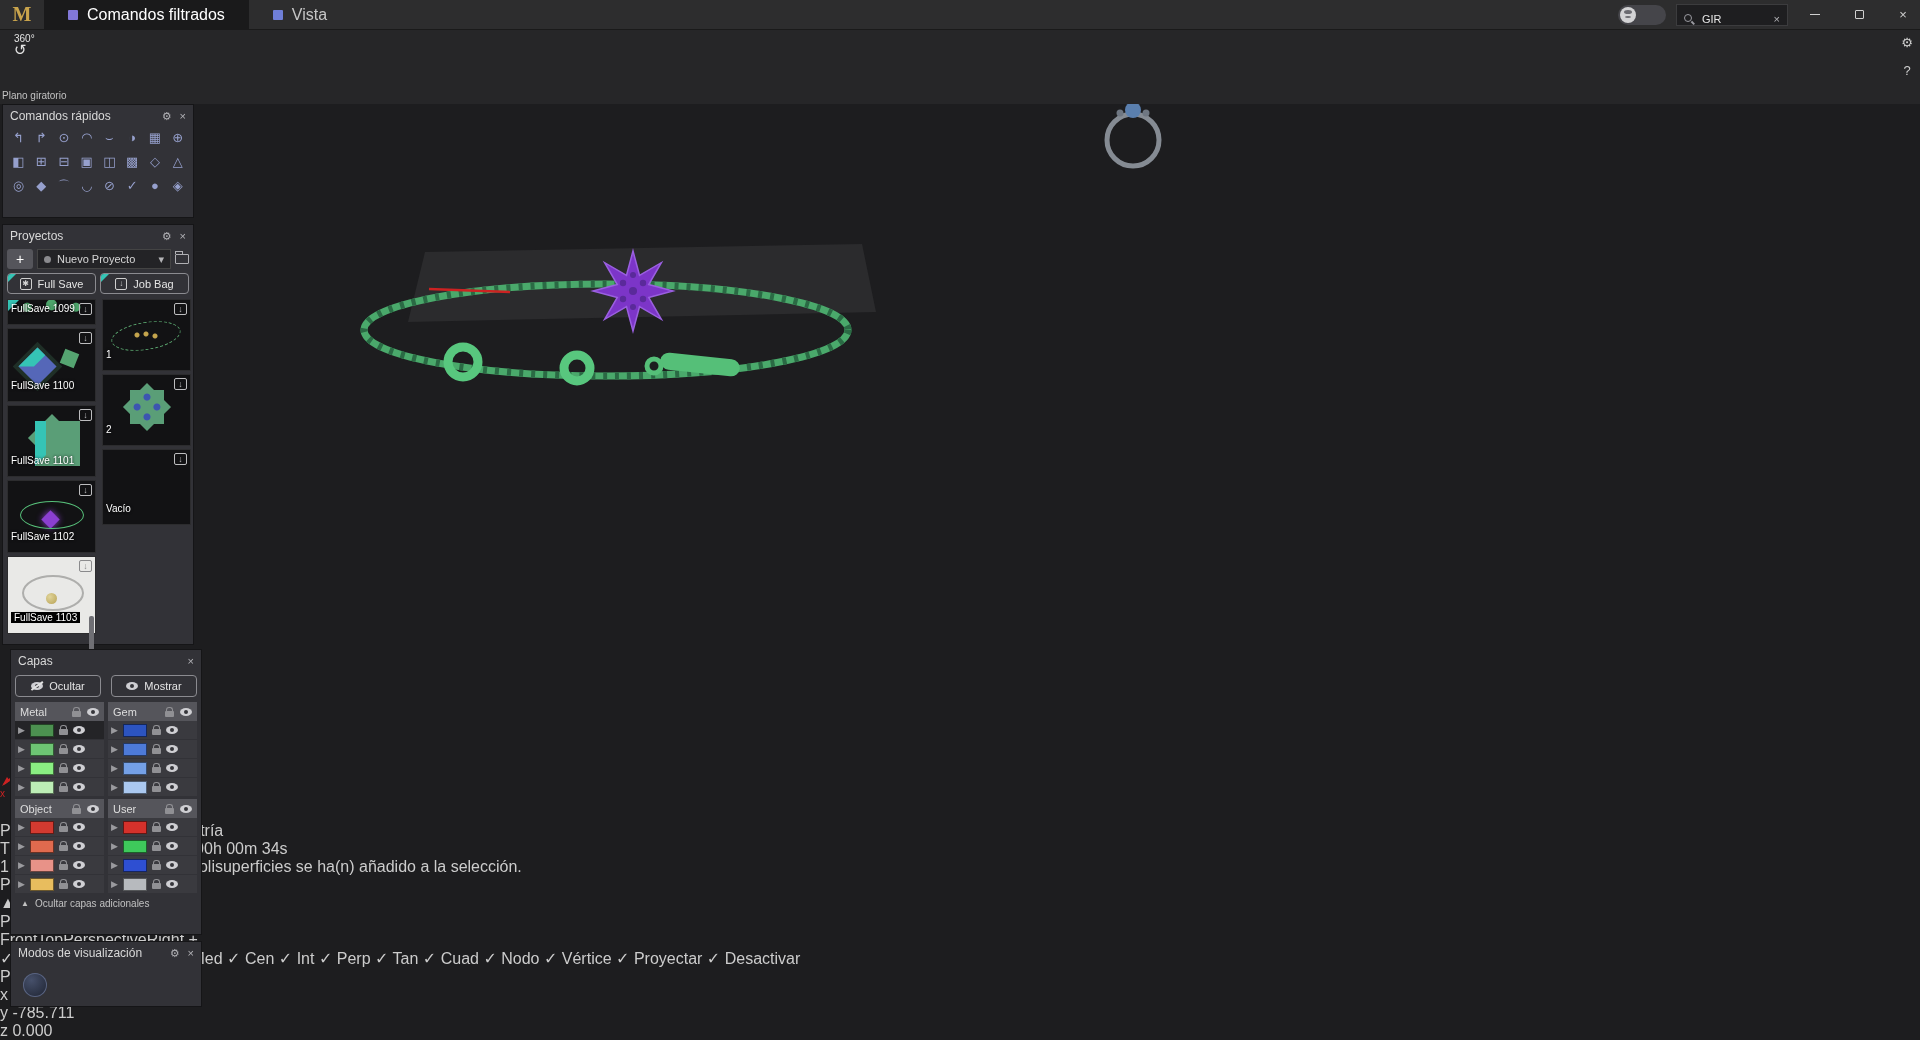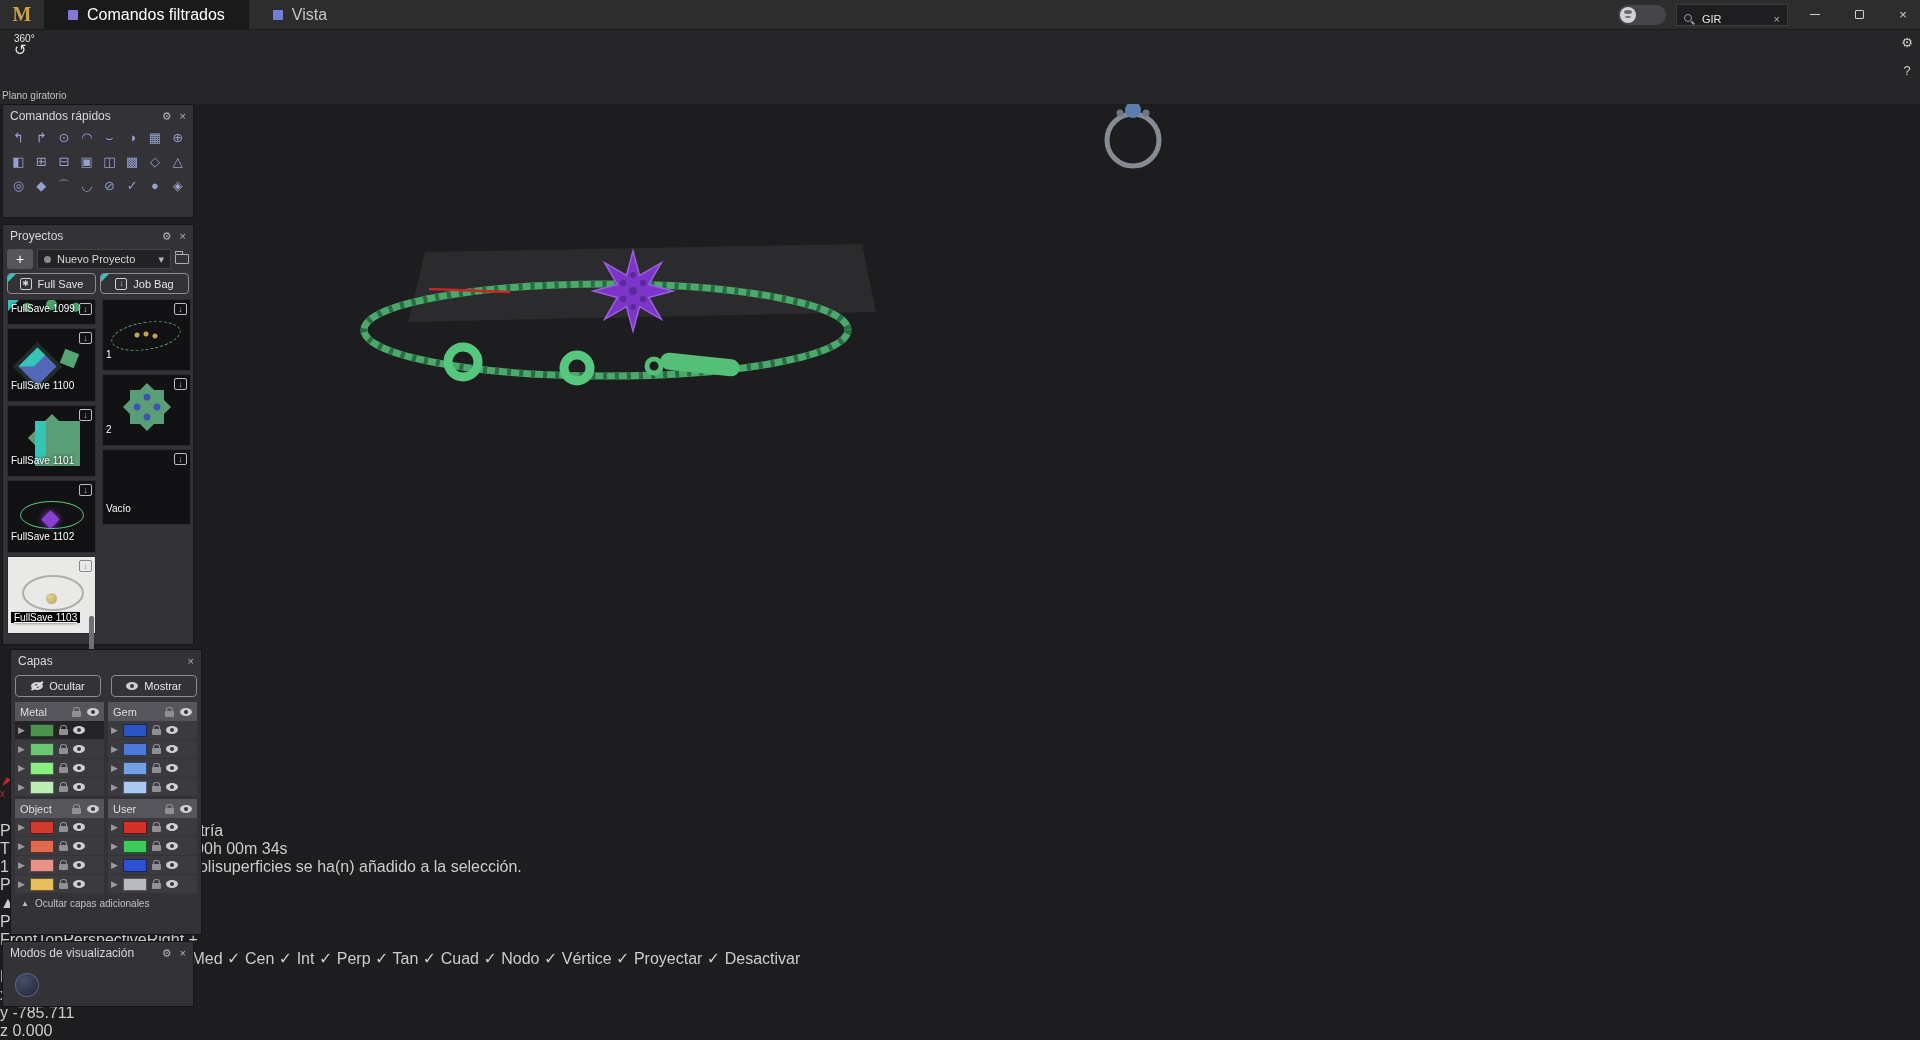--- a/index.html
+++ b/index.html
@@ -75,21 +75,21 @@
   .art-stars2::after{content:"";position:absolute;right:18px;top:22px;width:15px;height:15px;background:#55a471;transform:rotate(22deg);}
   .art-star1{height:72px;}
   .art-star1::before{content:"";position:absolute;left:50%;top:50%;width:34px;height:34px;margin:-20px 0 0 -17px;background:#5a9e77;}
   .art-star1::after{content:"";position:absolute;left:50%;top:50%;width:34px;height:34px;margin:-20px 0 0 -17px;background:#5a9e77;transform:rotate(45deg);background-image:radial-gradient(circle 3px at 10px 10px,#3c55b0 3px,transparent 4px),radial-gradient(circle 3px at 24px 10px,#3c55b0 3px,transparent 4px),radial-gradient(circle 3px at 10px 24px,#3c55b0 3px,transparent 4px),radial-gradient(circle 3px at 24px 24px,#3c55b0 3px,transparent 4px);}
   .art-ellipse{height:73px;}
   .art-ellipse::before{content:"";position:absolute;left:12px;top:20px;width:62px;height:26px;border:1.5px solid #57c07a;border-radius:50%;}
   .art-ellipse::after{content:"";position:absolute;left:36px;top:32px;width:13px;height:13px;background:#8b3fd0;transform:rotate(45deg);box-shadow:0 0 6px #8b3fd0;}
   .art-ring{height:78px;background:#e9e9e7;}
   .art-ring::before{content:"";position:absolute;left:14px;top:18px;width:58px;height:32px;border:2px solid #aeaeac;border-radius:50%;}
   .art-ring::after{content:"";position:absolute;left:38px;top:36px;width:11px;height:11px;border-radius:50%;background:radial-gradient(circle at 35% 35%,#e0d49a,#b8a254);}
-  .art-ring .tlabel{background:#000;padding:0 3px;text-decoration:underline;}
+  .art-ring .tlabel{background:#000;padding:0 3px;}
   .art-ring .save-ico{border-color:#8a8a8c;color:#8a8a8c;}
   .art-chain{height:72px;}
   .art-chain::before{content:"";position:absolute;left:8px;top:22px;width:68px;height:26px;border:1.5px dashed #57a06b;border-radius:50%;transform:rotate(-9deg);}
   .art-chain::after{content:"";position:absolute;left:30px;top:30px;width:26px;height:10px;background-image:radial-gradient(circle 2px at 4px 5px,#c4a44c 2px,transparent 3px),radial-gradient(circle 2px at 13px 4px,#c4a44c 2px,transparent 3px),radial-gradient(circle 2px at 22px 6px,#c4a44c 2px,transparent 3px);}
   .art-empty{height:76px;}
   .proj-scroll{position:absolute;left:86px;top:320px;width:5px;height:120px;background:#6f6f74;border-radius:2px;}
 
   
   #panel-layers{left:2px;top:649px;width:192px;height:286px;margin-left:8px;}
   .lay-btns{display:flex;gap:10px;padding:3px 4px;}
@@ -99,21 +99,21 @@
   .lhead{display:flex;align-items:center;gap:6px;height:19px;background:#55555b;padding:0 5px;font-size:11px;color:#dedede;}
   .lhead .sp{flex:1}
   .lrow{display:flex;align-items:center;gap:5px;height:19px;padding:0 3px;background:#3a3a3f;border-bottom:1px solid #323237;}
   .lrow.current{background:#242427;}
   .lrow .tri{color:#9a9a9e;font-size:9px;}
   .lrow .sw{width:24px;height:13px;border:1px solid #0008;}
   .lay-foot{display:flex;align-items:center;gap:6px;padding:4px 10px;font-size:10px;color:#c2c2c2;}
   .lay-foot .tri{font-size:8px;color:#c2c2c2;}
 
   
-  #panel-modes{left:2px;top:941px;width:192px;height:66px;}
+  #panel-modes{left:10px;top:941px;width:192px;height:66px;}
   .modes-row{display:flex;gap:6px;padding:4px 6px;}
   .mode{width:36px;height:34px;display:flex;align-items:center;justify-content:center;border-radius:3px;}
   .mode i{width:24px;height:24px;border-radius:50%;display:block;}
   .m-ghost i{background:radial-gradient(circle at 35% 30%,#46506a,#1d2230);box-shadow:inset 0 0 0 1px #5a6480;}
   .m-dark i{background:radial-gradient(circle at 35% 30%,#2f7a52,#123категория;background:radial-gradient(circle at 35% 30%,#2f7a52,#12371f);}
   .m-light{background:#9d9da5;}
   .m-light i{background:radial-gradient(circle at 35% 30%,#ffffff,#b2b2b2);}
   .m-green i{background:radial-gradient(circle at 35% 30%,#5cbd80,#1f6b3e);}
 
   

